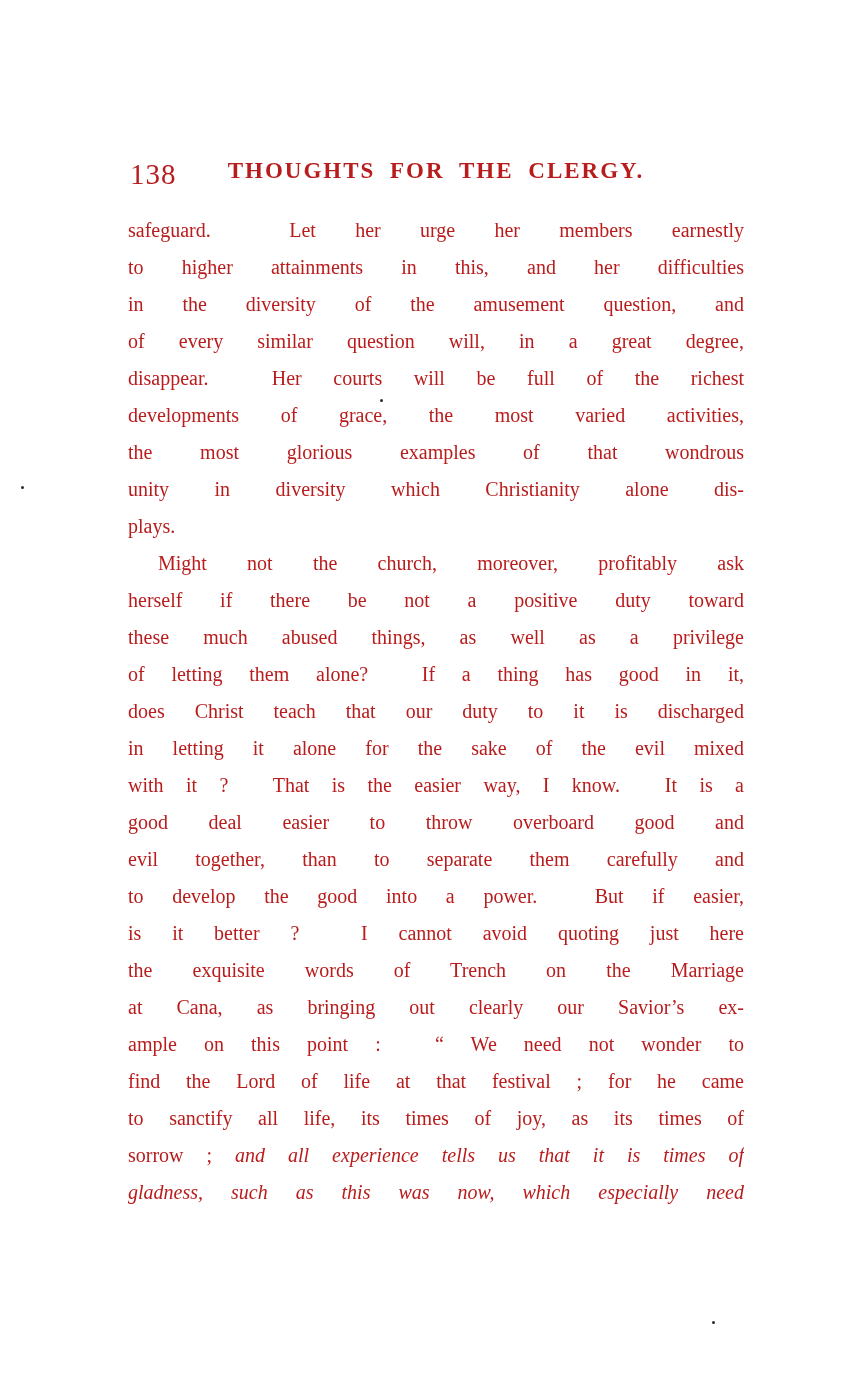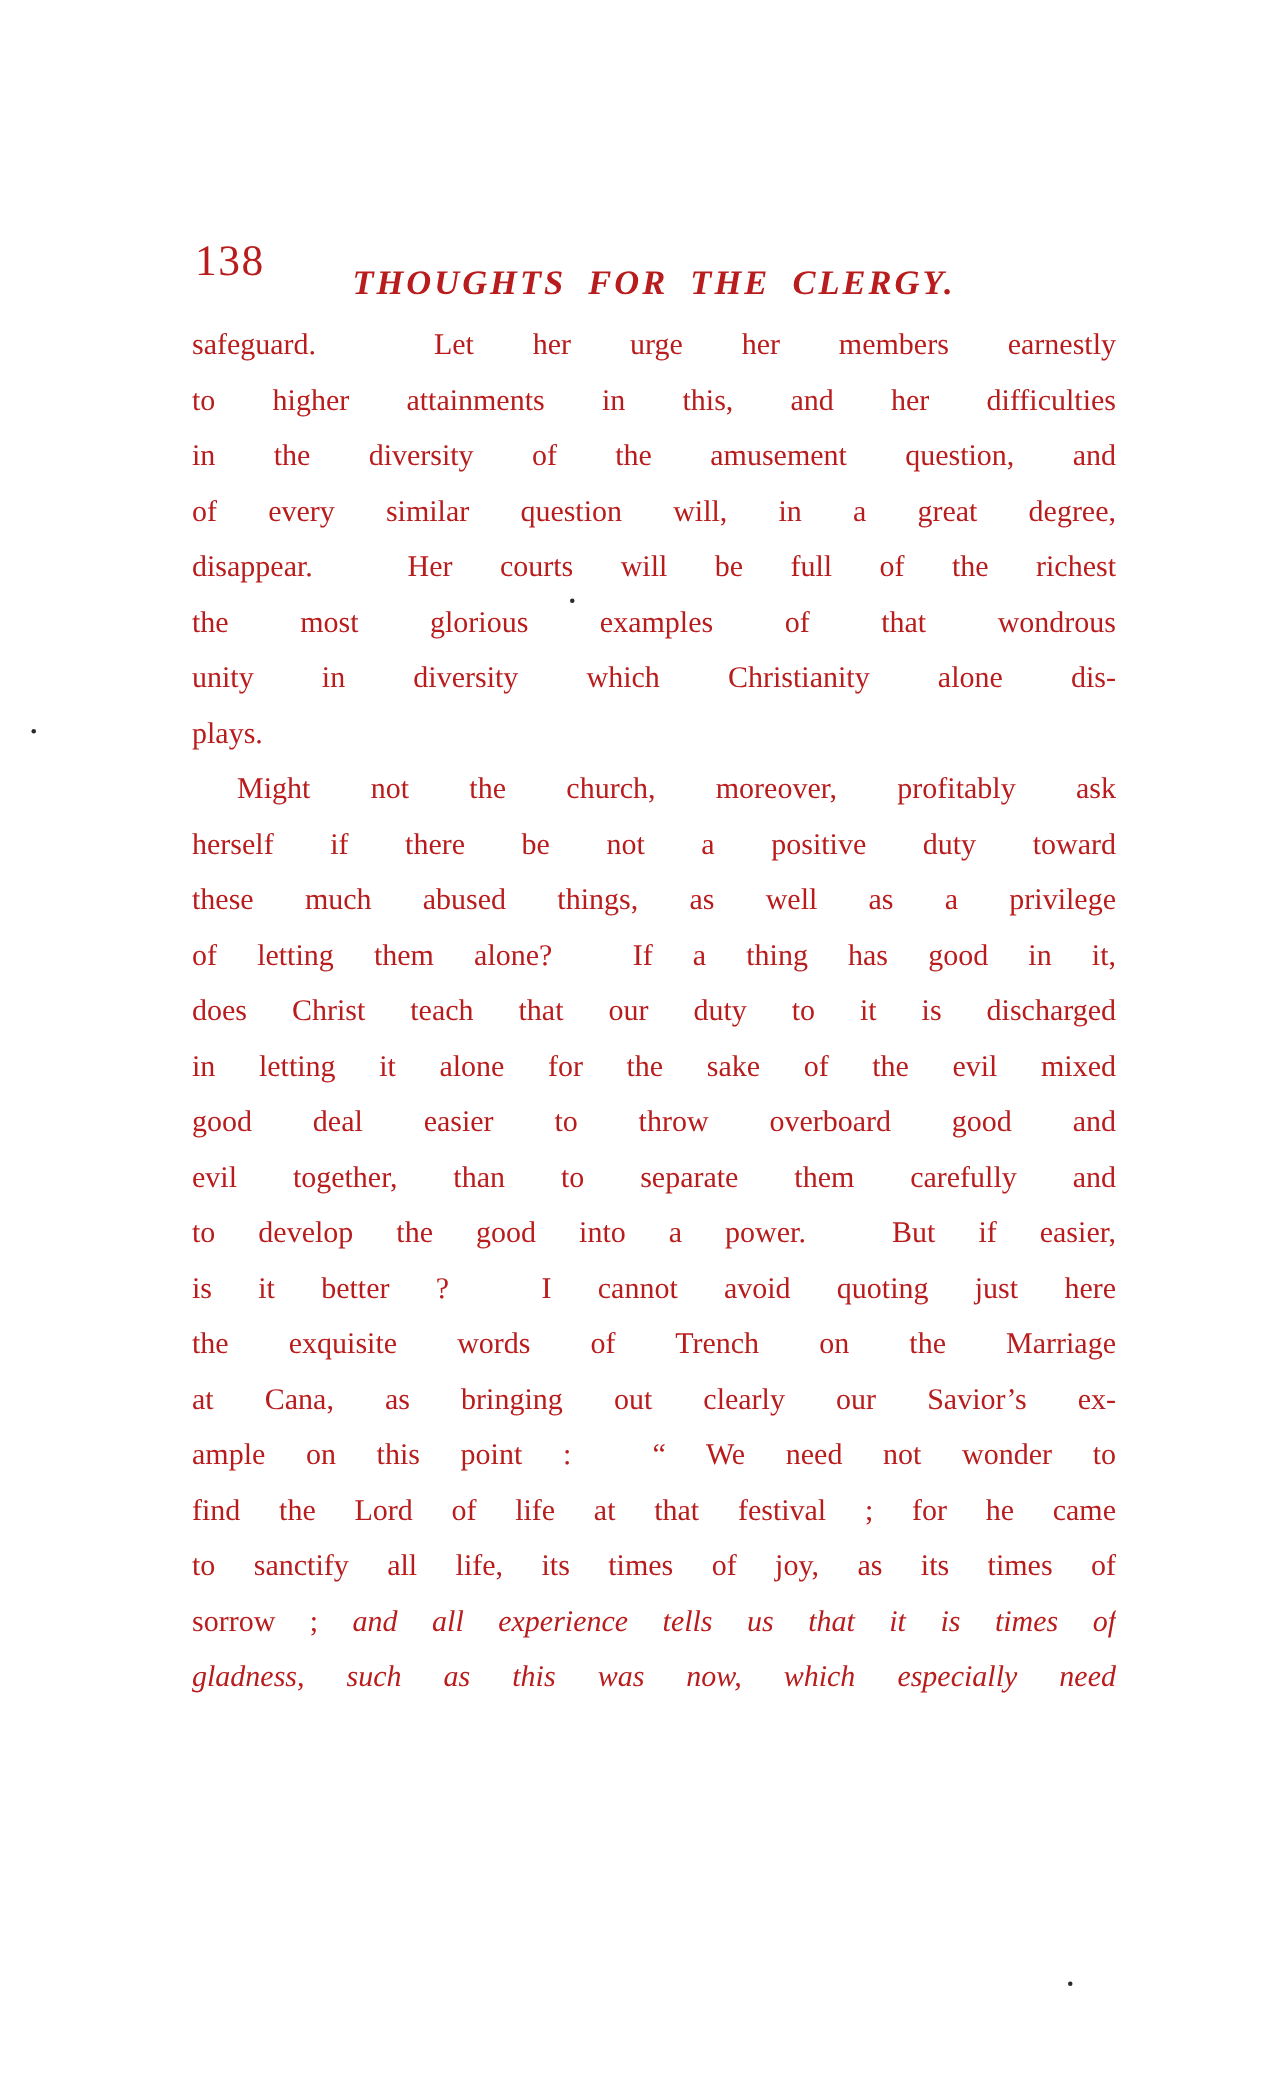--- a/index.html
+++ b/index.html
@@ -25,25 +25,24 @@
     left: 2px;
     top: 0;
     font-size: 29px;
     line-height: 32px;
     letter-spacing: 1px;
   }
   .headtitle {
     position: absolute;
     left: 0;
     right: 0;
-    top: 18px;
+    top: 0;
     text-align: center;
     font-size: 23px;
     line-height: 26px;
-    font-style: italic;
     font-weight: bold;
     letter-spacing: 2px;
     word-spacing: 7px;
     white-space: nowrap;
   }
   .textblock {
     position: absolute;
     left: 128px;
     top: 212px;
     width: 616px;
@@ -80,29 +79,31 @@
     <span class="pagenum">138</span>
     <span class="headtitle">THOUGHTS FOR THE CLERGY.</span>
   </header>
 
   <main class="textblock">
       <div class="line"><span>safeguard.  Let her urge her members earnestly</span></div>
       <div class="line"><span>to higher attainments in this, and her difficulties</span></div>
       <div class="line"><span>in the diversity of the amusement question, and</span></div>
       <div class="line"><span>of every similar question will, in a great degree,</span></div>
       <div class="line"><span>disappear.  Her courts will be full of the richest</span></div>
+      <div class="line"><span>developments of grace, the most varied activities,</span></div>
       <div class="line"><span>the most glorious examples of that wondrous</span></div>
       <div class="line"><span>unity in diversity which Christianity alone dis-</span></div>
       <div class="line left"><span>plays.</span></div>
       <div class="line indent"><span>Might not the church, moreover, profitably ask</span></div>
       <div class="line"><span>herself if there be not a positive duty toward</span></div>
       <div class="line"><span>these much abused things, as well as a privilege</span></div>
       <div class="line"><span>of letting them alone?  If a thing has good in it,</span></div>
       <div class="line"><span>does Christ teach that our duty to it is discharged</span></div>
       <div class="line"><span>in letting it alone for the sake of the evil mixed</span></div>
+      <div class="line"><span>with it ?  That is the easier way, I know.  It is a</span></div>
       <div class="line"><span>good deal easier to throw overboard good and</span></div>
       <div class="line"><span>evil together, than to separate them carefully and</span></div>
       <div class="line"><span>to develop the good into a power.  But if easier,</span></div>
       <div class="line"><span>is it better ?  I cannot avoid quoting just here</span></div>
       <div class="line"><span>the exquisite words of Trench on the Marriage</span></div>
       <div class="line"><span>at Cana, as bringing out clearly our Savior’s ex-</span></div>
       <div class="line"><span>ample on this point :  “ We need not wonder to</span></div>
       <div class="line"><span>find the Lord of life at that festival ; for he came</span></div>
       <div class="line"><span>to sanctify all life, its times of joy, as its times of</span></div>
       <div class="line"><span>sorrow ; </span><span class="it">and all experience tells us that it is times of</span></div>

